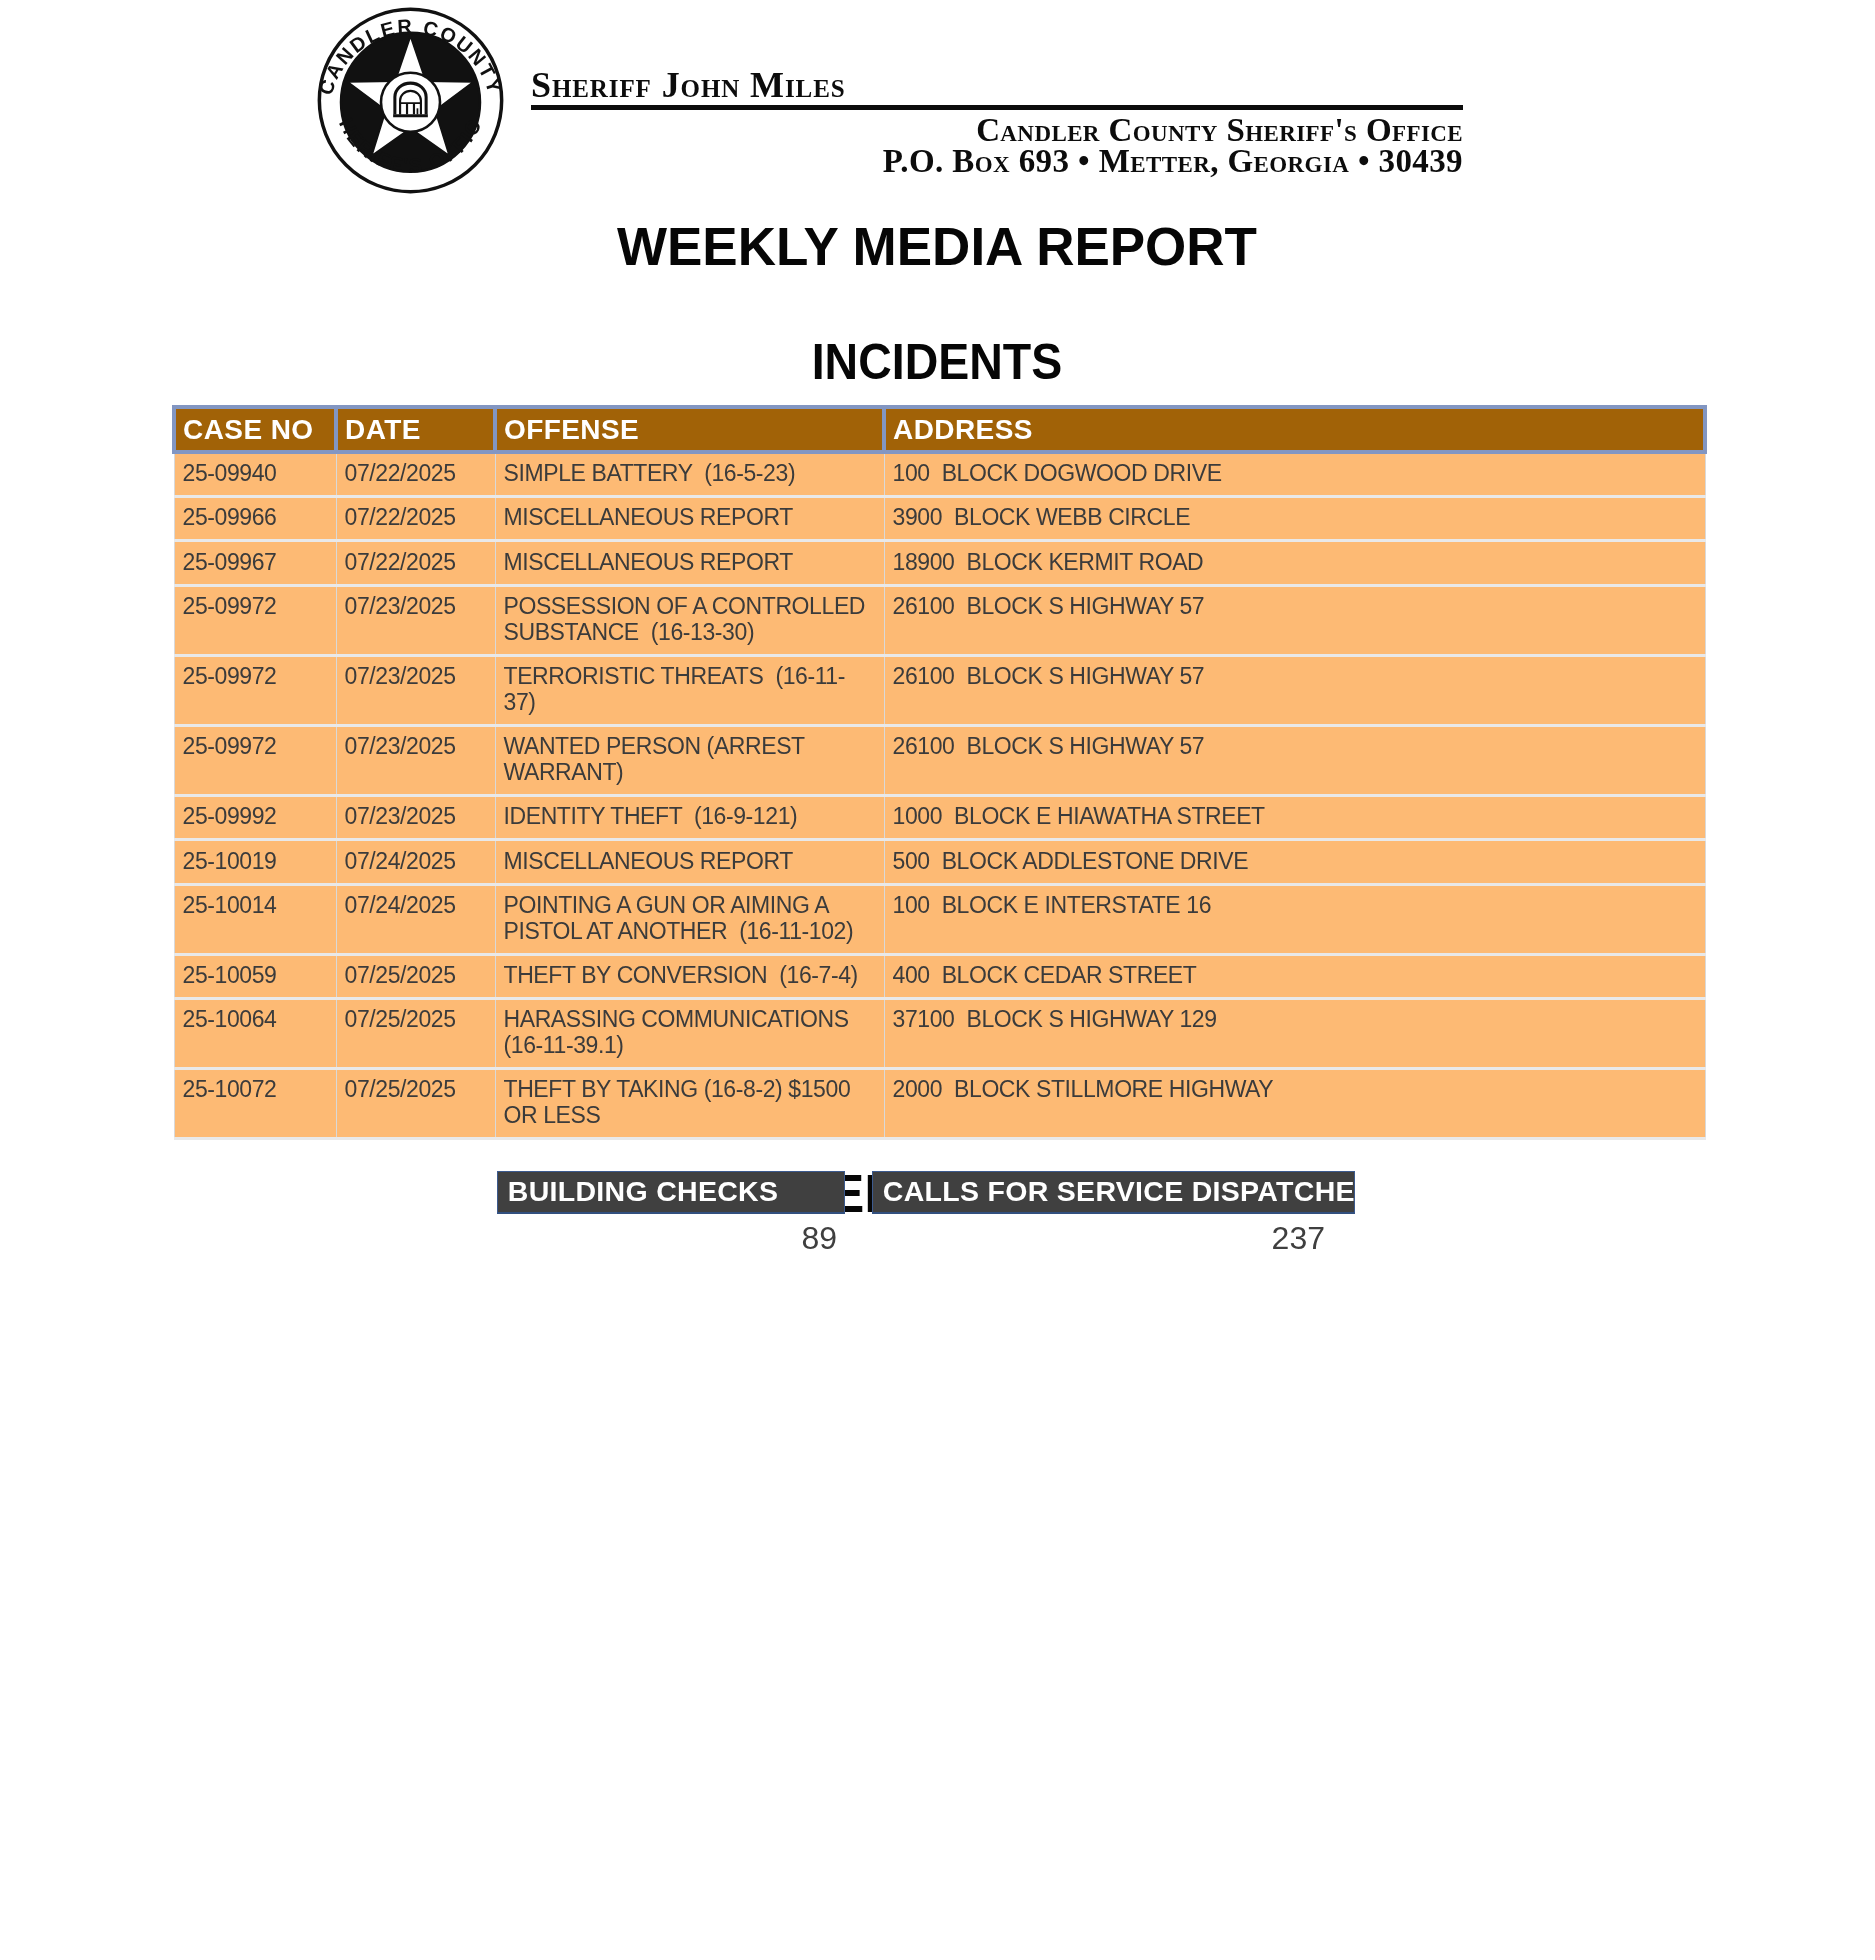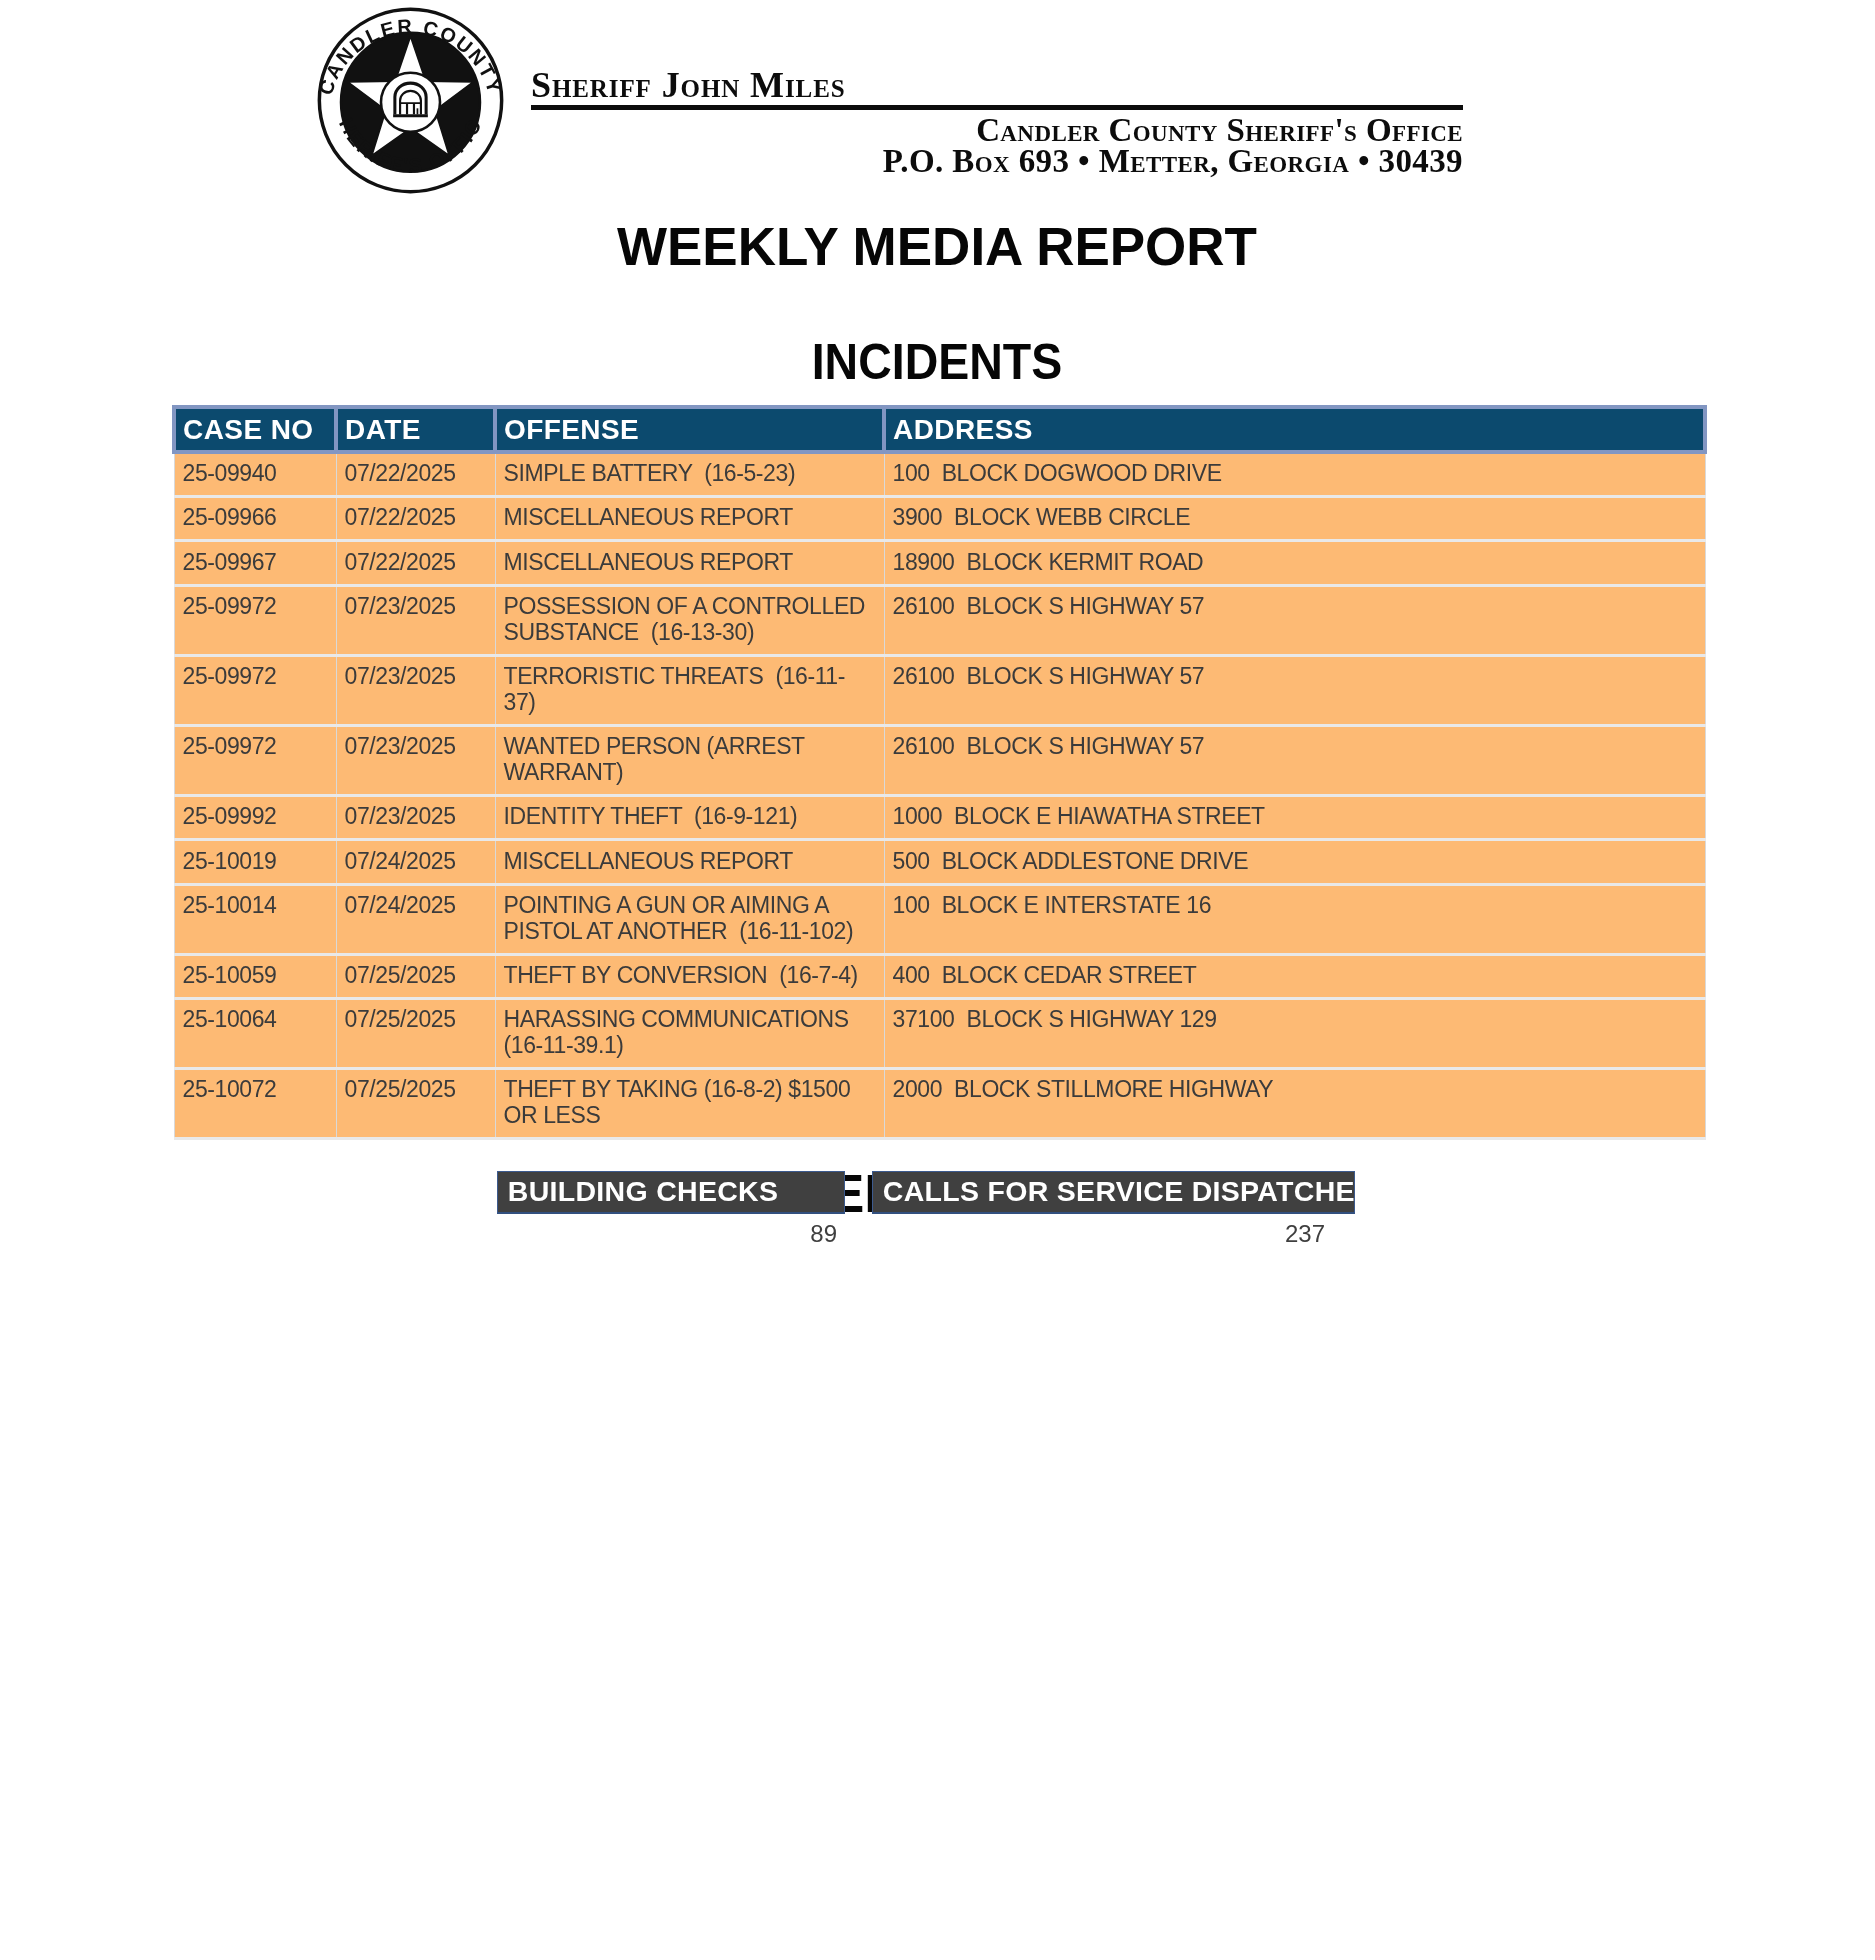--- a/index.html
+++ b/index.html
@@ -51,21 +51,21 @@
     text-align: center; font-size: 53px; font-weight: 700; color: #060606;
   }
 
   
   table.incidents {
     position: absolute; left: 172px; top: 405px; width: 1530px;
     border-collapse: collapse; table-layout: fixed;
     border: 0.9px solid #d6d6d6;
   }
   table.incidents th {
-    background: #0c4a6e;
+    background: #a16207;
     border: 4.5px solid #8296c2;
     color: #ffffff; font-size: 28px; font-weight: 700;
     text-align: left; padding: 4.5px 7.1px; letter-spacing: 0.4px;
     white-space: nowrap; overflow: hidden;
   }
   table.incidents td {
     vertical-align: top;
     font-size: 23px; color: #3b3b3b; letter-spacing: -0.4px;
     line-height: 26px;
     padding: 6.2px 8px 9px 8px;
@@ -81,21 +81,21 @@
     background: #404040;
     border: 0.9px solid #3c5a8e; border-bottom: 2.7px solid #32507f;
     color: #ffffff; font-weight: 700; font-size: 28.5px;
     line-height: 38px; padding-left: 9.8px; letter-spacing: 0.3px;
     white-space: nowrap; overflow: hidden;
   }
   .box-building { left: 497px; width: 348px; }
   .box-calls { left: 872px; width: 483px; }
   .activity-value {
     position: absolute; top: 1220px; height: 28.5px;
-    text-align: right; font-size: 24px; color: #3f3f3f; white-space: pre;
+    text-align: right; font-size: 32px; color: #3f3f3f; white-space: pre;
   }
   .val-building { left: 497px; width: 340px; }
   .val-calls { left: 844px; width: 481px; }
 
   
   .badge svg text { font-family: "Liberation Sans", sans-serif; }
 </style>
 </head>
 <body>
 

